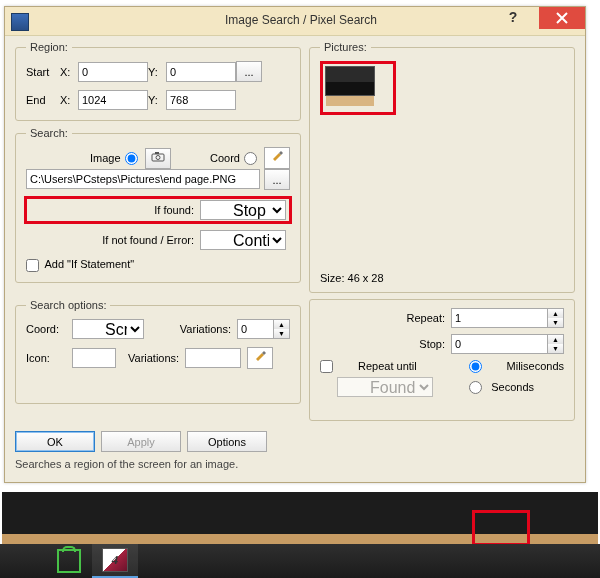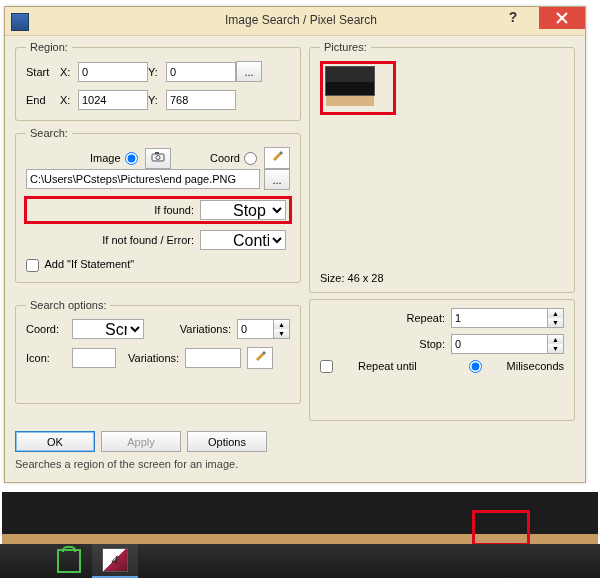--- a/index.html
+++ b/index.html
@@ -413,20 +413,27 @@
                   </span>
               </span>
             </div>
             <div style="display:flex; align-items:flex-start; gap:22px;">
               <input type="checkbox" style="">
               <label>Repeat until</label>
               <span style="flex:1"></span>
               <input type="radio" checked="" style="">
               <label>Miliseconds</label>
             </div>
+            <div style="display:flex; align-items:center; gap:6px; margin-top:4px;">
+              <select disabled="" style="width:96px; color:#888; margin-left:17px;"><option>Found</option></select>
+              <span style="flex:1"></span>
+              <input type="radio" style="">
+              <label>Seconds</label>
+              <span style="width:24px"></span>
+            </div>
           </fieldset>
         </div>
       </div>
 
       <div class="bottom-buttons">
         <button class="btn ok">OK</button>
         <button class="btn" style="color:#999" disabled="">Apply</button>
         <button class="btn">Options</button>
       </div>
 

